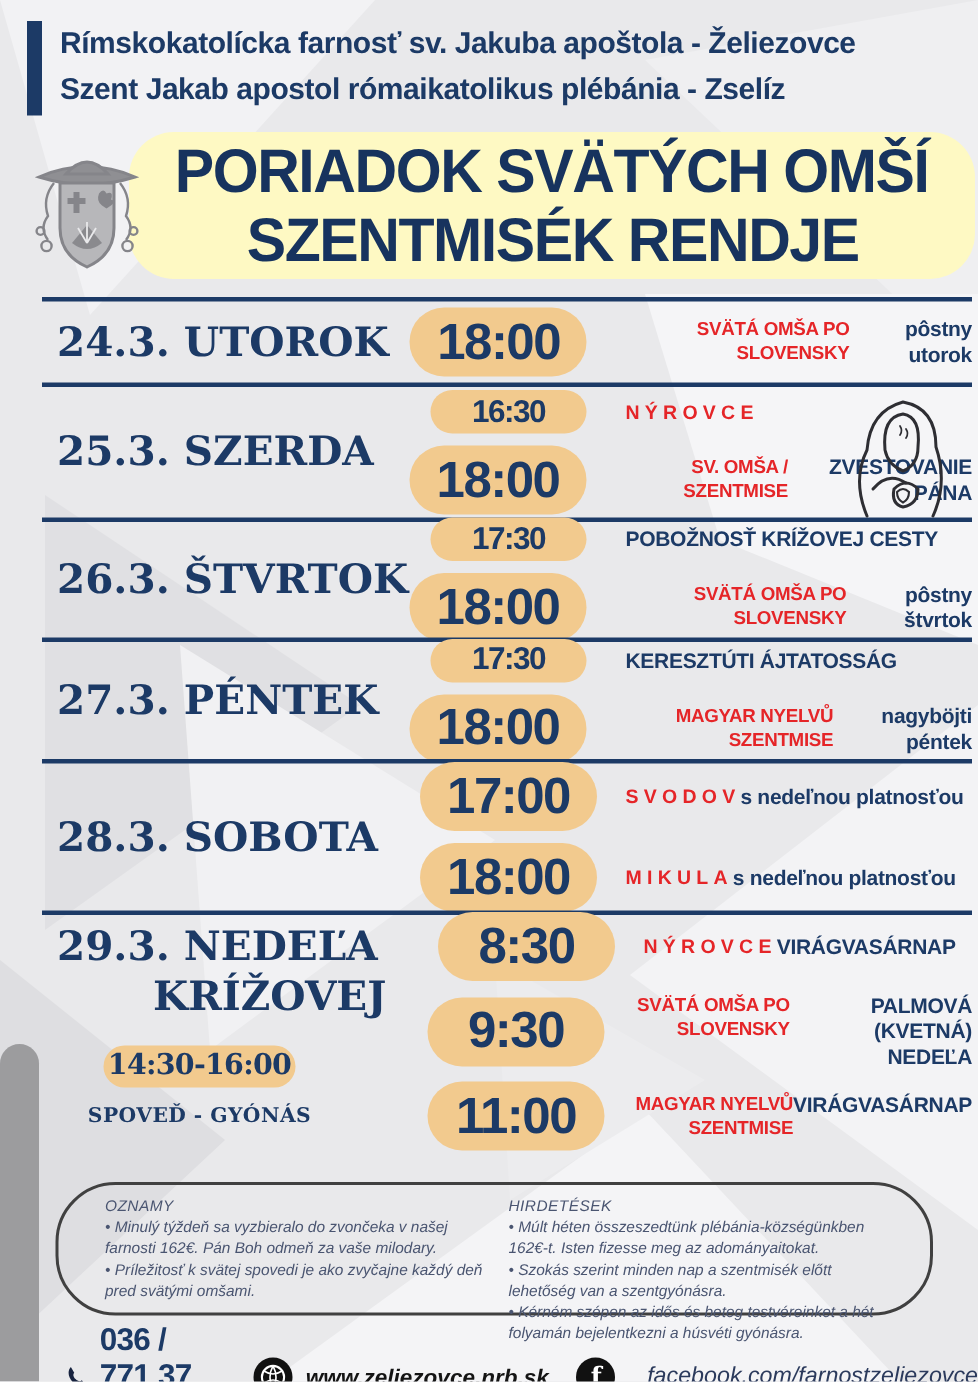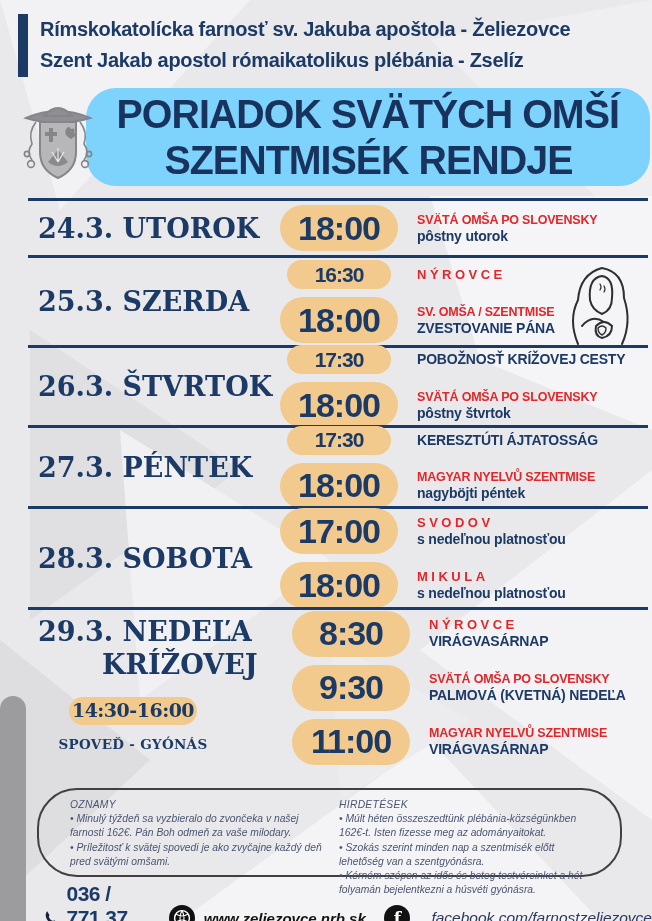--- a/index.html
+++ b/index.html
@@ -8,21 +8,21 @@
     background:#e9e9eb; font-family:"Liberation Sans", sans-serif;
   }
   .bg { position:absolute; left:0; top:0; }
 
   
   .accent-bar { position:absolute; left:18px; top:14px; width:10px; height:63px; background:#1c3a66; }
   .header { position:absolute; left:40px; top:14px; color:#1c3a66; font-weight:bold;
             font-size:20px; line-height:31px; letter-spacing:-0.3px; }
 
   
-  .banner { position:absolute; left:86px; top:88px; right:2px; height:98px; background:#7dd3fc;
+  .banner { position:absolute; left:86px; top:88px; right:2px; height:98px; background:#fef9c3;
             border-radius:30px; display:flex; flex-direction:column; justify-content:center;
             align-items:center; }
   .banner .t { color:#17335e; font-weight:bold; font-size:41px; line-height:46px;
                letter-spacing:-1px; transform:scaleX(0.96); white-space:nowrap; }
 
   .coat { position:absolute; left:16px; top:96px; }
   .gray-strip { position:absolute; left:0; top:696px; width:26px; height:225px;
                 background:#9c9c9e; border-radius:20px 20px 0 0; }
 
   
@@ -33,21 +33,21 @@
                font-family:"DejaVu Serif", serif; font-weight:bold; color:#1c3a66;
                font-size:27px; line-height:33px; }
   .date-line2 { padding-left:64px; }
   .entries { flex:1; display:flex; flex-direction:column; justify-content:center; gap:8px; padding:7px 0; }
   .entry { display:flex; align-items:center; }
   .pill-wrap { width:132px; display:flex; justify-content:center; margin-right:12px; }
   .pill { background:#f2ca8e; color:#1c3a66; font-weight:bold; display:flex;
           align-items:center; justify-content:center; letter-spacing:-1px; }
   .pill.large { width:118px; height:46px; border-radius:24px; font-size:34px; }
   .pill.small { width:104px; height:29px; border-radius:15px; font-size:21px; }
-  .desc { display:flex; flex-direction:column; justify-content:center; }
+  .desc { display:flex; flex-direction:row; justify-content:center;text-align:right; }
   .desc .top { color:#e52528; font-weight:bold; font-size:12.5px; line-height:16px; letter-spacing:-0.2px; }
   .desc .top.spaced { letter-spacing:3.5px; font-size:13px; }
   .desc .bottom { color:#1c3a66; font-weight:bold; font-size:14px; line-height:17px; letter-spacing:-0.2px; }
   .confession { display:flex; flex-direction:column; align-items:center; width:190px; margin-top:16px; }
   .confession .pill { width:128px; height:28px; border-radius:14px; font-size:19px; letter-spacing:-0.5px; }
   .confession .lbl { color:#1c3a66; font-weight:bold; font-size:13.5px; margin-top:3px; letter-spacing:0.3px; }
 
   .mary { position:absolute; left:552px; top:256px; }
 
   

